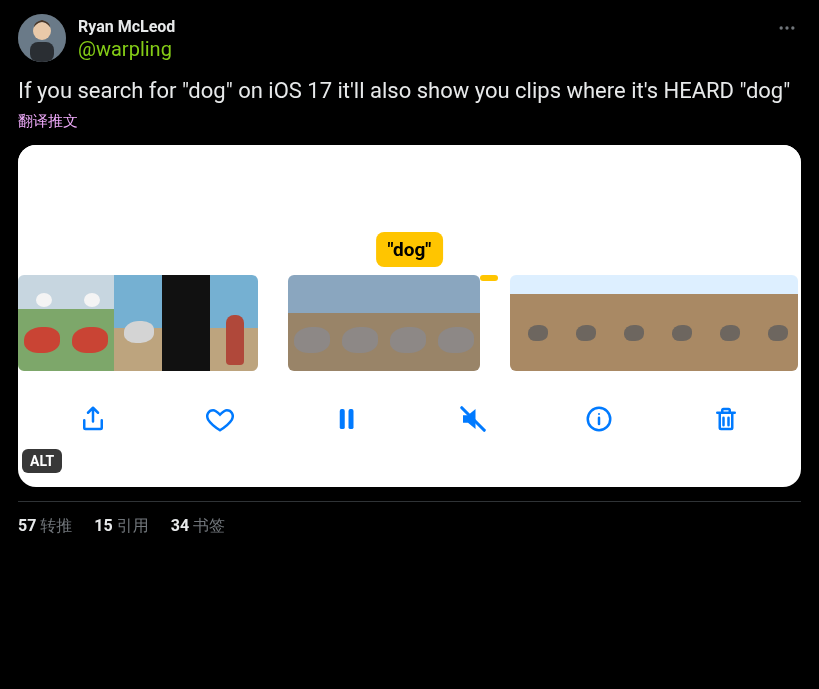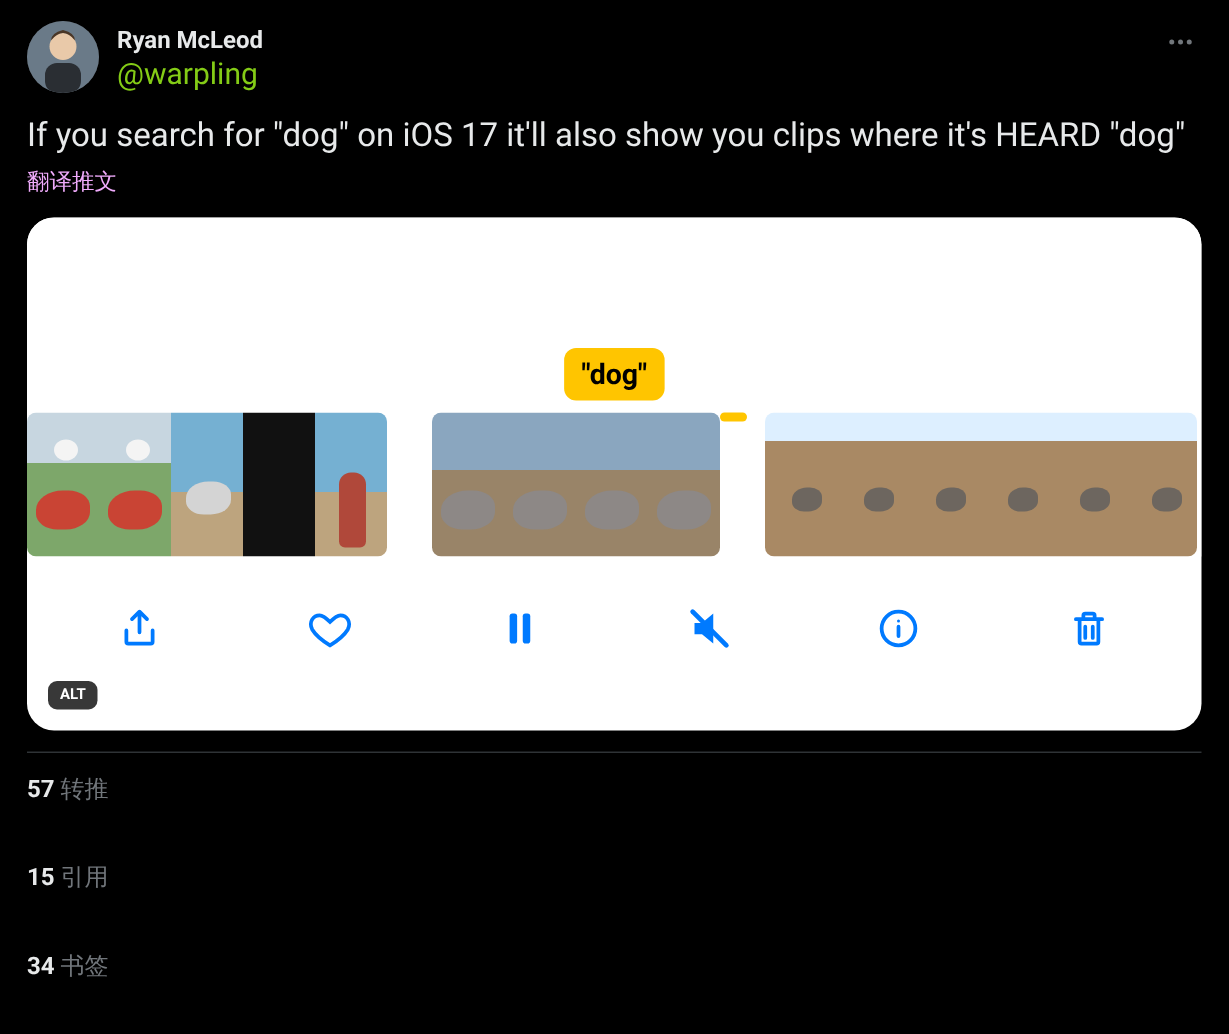--- a/index.html
+++ b/index.html
@@ -164,48 +164,47 @@
   .ctrl {
     width: 44px; height: 44px;
     display: flex; align-items: center; justify-content: center;
     color: #007aff;
     cursor: pointer;
   }
   .ctrl svg { width: 30px; height: 30px; stroke: #007aff; fill: none; stroke-width: 2; }
   .ctrl.solid svg { fill: #007aff; stroke: none; }
   .alt-badge {
     position: absolute;
-    left: 14px;
+    left: 4px;
     bottom: 14px;
     background: rgba(0,0,0,0.78);
     color: #fff;
     font-weight: 700;
-    font-size: 10px;
+    font-size: 14px;
     padding: 4px 8px;
     border-radius: 6px;
   }
   .meta {
     margin-top: 16px;
     color: #71767b;
     font-size: 16px;
   }
   .meta .views { color: #71767b; }
   .meta .views-count { color: #e7e9ea; font-weight: 700; }
   .divider {
     height: 1px;
     background: #2f3336;
     margin-top: 14px;
   }
   .stats {
     display: flex;
-    gap: 38px;
+    gap: 22px;
     padding: 14px 0 0 0;
     font-size: 16px;
     color: #71767b;
-    flex-direction: column;
   }
   .stats .num { color: #e7e9ea; font-weight: 700; margin-right: 4px; }
 </style>
 </head>
 <body>
 
 <div class="tweet">
 
   <div class="header">
     <div class="avatar">

